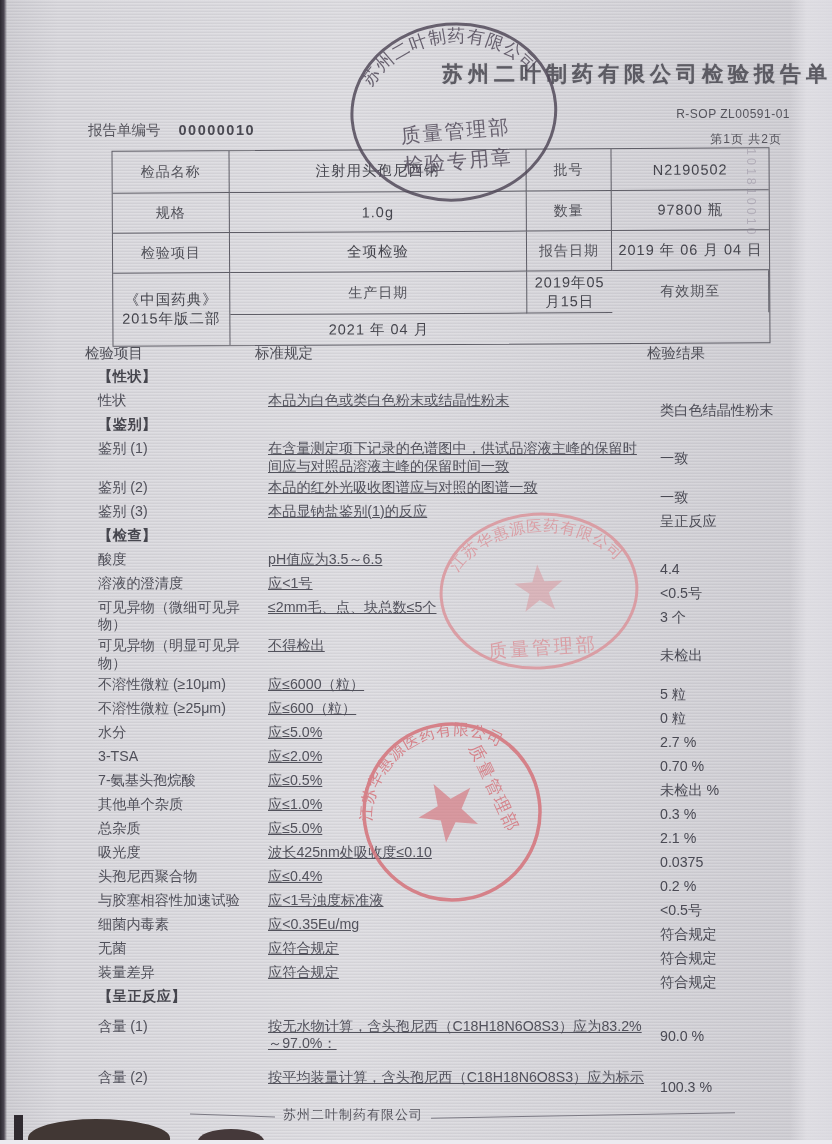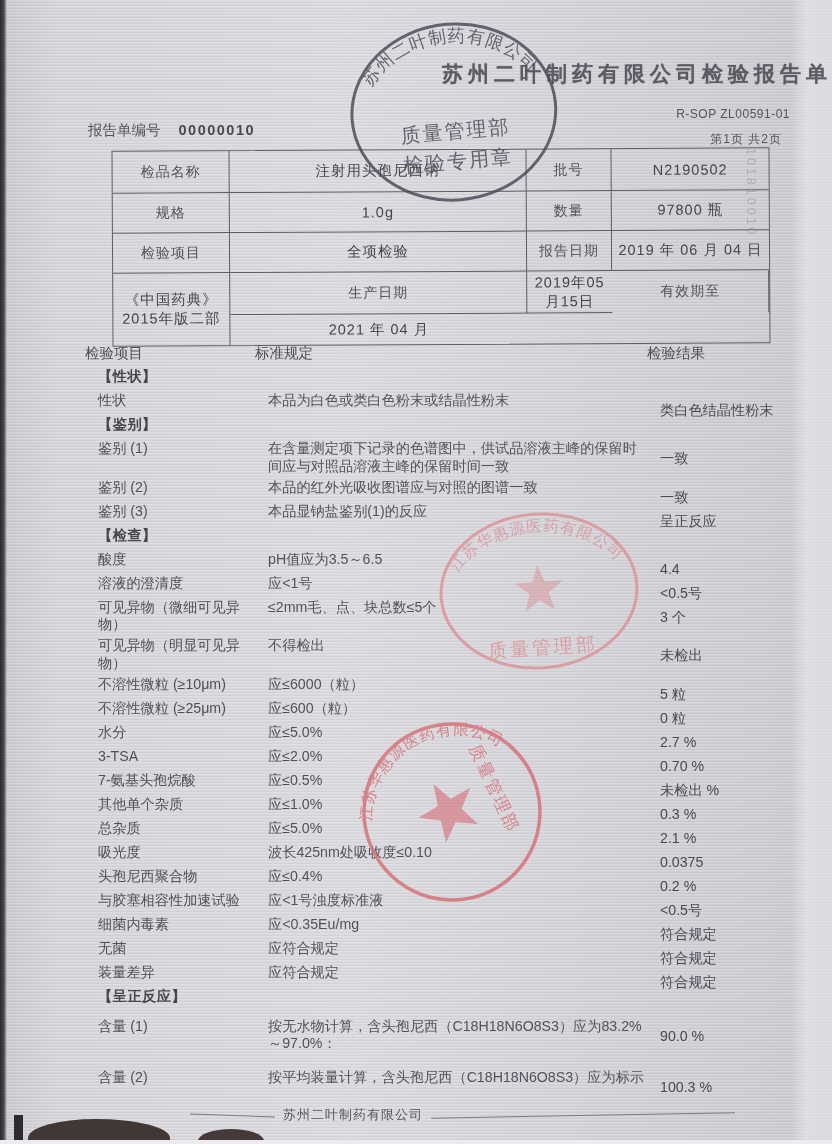--- a/index.html
+++ b/index.html
@@ -41,21 +41,21 @@
   .info-table > div.last-row { border-bottom:none; }
   .cell-label { color:#52525a; letter-spacing:1px; }
   .cell-value { color:#45454d; font-size:14.5px; letter-spacing:1px; }
   .span2 { grid-row:span 2; }
 
   .results { position:absolute; left:85px; top:344px; width:708px; font-size:14.2px; line-height:1.25; }
   .res-header { display:grid; grid-template-columns:170px 392px 1fr; margin-bottom:6px; color:#4e4e57; font-size:14.5px; }
   .res-header .hdr-result { }
   .res-row { display:grid; grid-template-columns:170px 392px 1fr; margin-bottom:3px; min-height:21px;margin-left:13px; }
   .res-row .c-item { padding-right:8px; color:#50505a; }
-  .res-row .c-std  { padding-right:12px; color:#52525c; }
+  .res-row .c-std  { padding-right:12px; color:#52525c;text-decoration:underline; }
   .res-row .c-res  { transform:translateY(10px); color:#4a4a54; }
   .res-row.section .c-item { font-weight:600; color:#46464e; letter-spacing:.5px; }
   .res-row.tall { margin-top:9px; min-height:42px; }
 
   .stamp { position:absolute; }
   .stamp text { font-family:"Liberation Sans", sans-serif; }
   .stamp-1 { left:338px; top:14px; color:#4e4656; opacity:.82; transform:rotate(-5deg); }
   .stamp-2 { left:428px; top:506px; color:#db9198; opacity:.8; transform:rotate(-4deg); }
   .stamp-3 { left:350px; top:710px; color:#d5737b; opacity:.85; transform:rotate(-30deg); }
 

